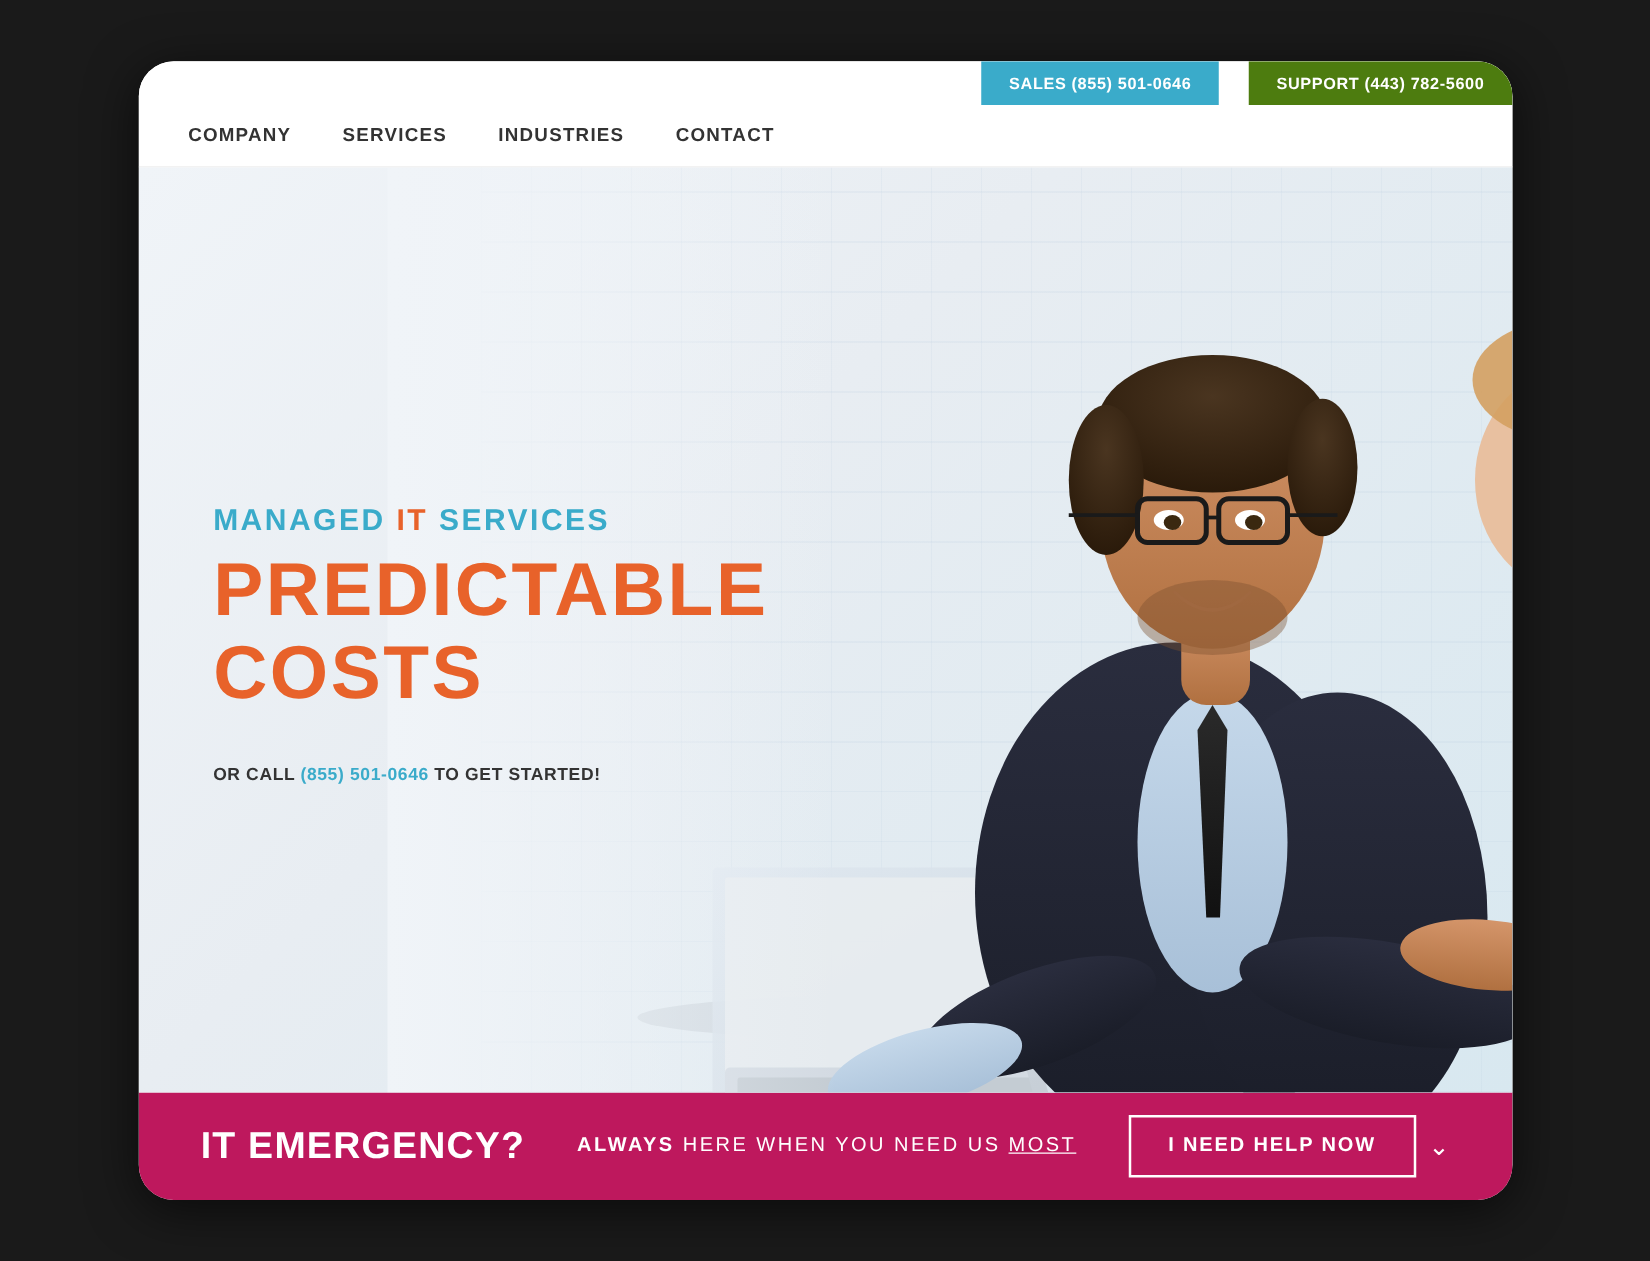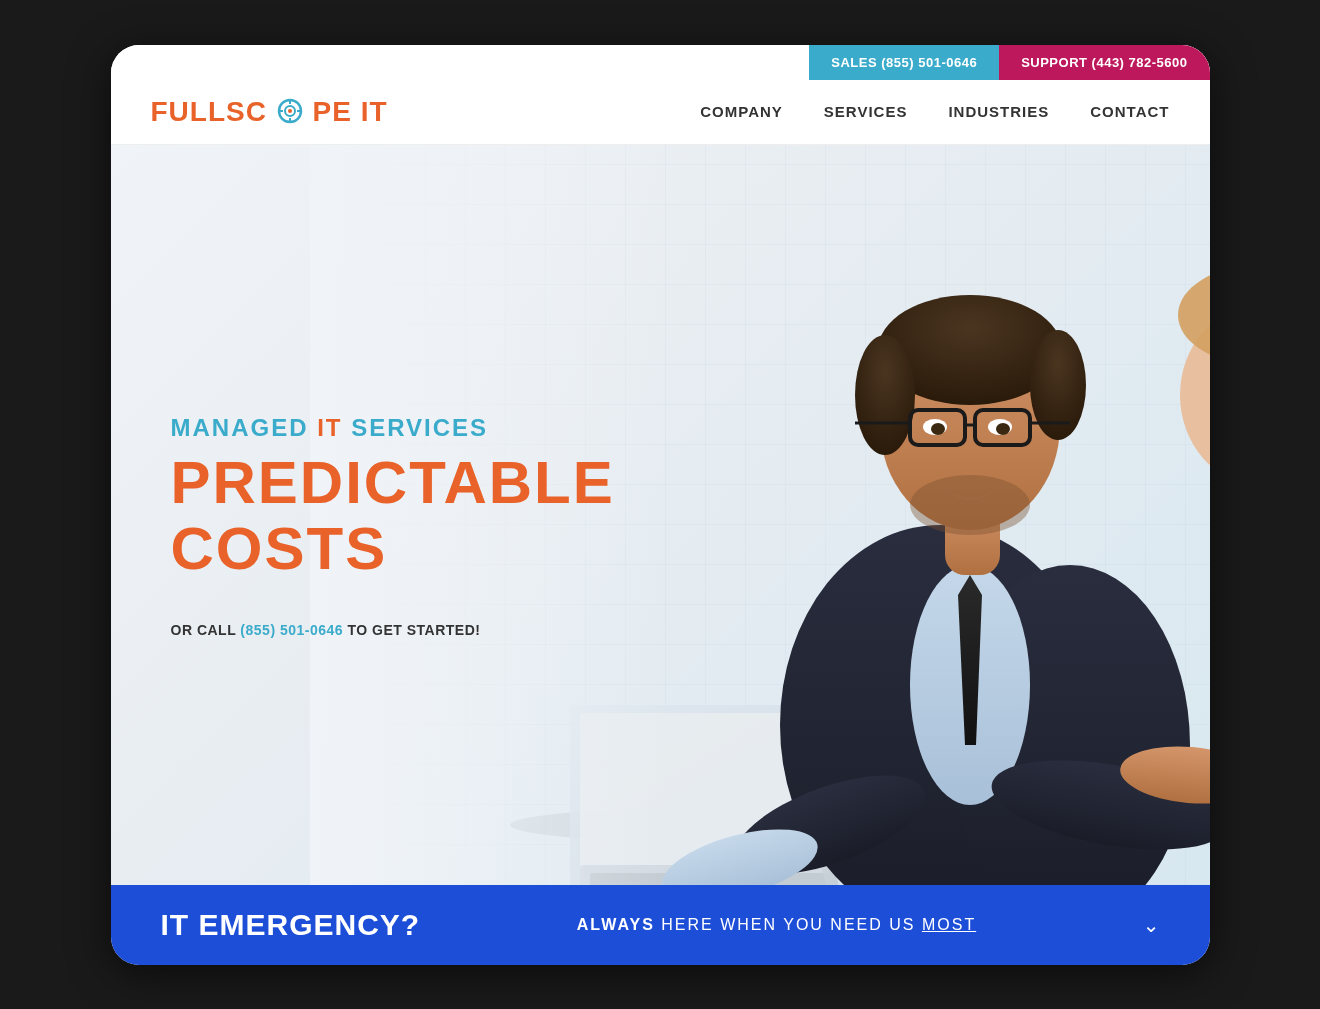--- a/index.html
+++ b/index.html
@@ -27,26 +27,27 @@
     }
     .top-bar-sales {
       background: #3aabca;
       color: white;
       padding: 10px 22px;
       font-size: 13px;
       font-weight: bold;
       letter-spacing: 0.5px;
     }
     .top-bar-support {
-      background: #be185d;
+      background: #4d7c0f;
       color: white;
       padding: 10px 22px;
       font-size: 13px;
       font-weight: bold;
       letter-spacing: 0.5px;
+      margin-left: 24px;
     }
 
     
     .header {
       display: flex;
       align-items: center;
       justify-content: space-between;
       padding: 16px 40px 16px 40px;
       background: white;
       border-bottom: 1px solid #eee;
@@ -164,21 +165,21 @@
       text-transform: uppercase;
       letter-spacing: 0.5px;
     }
     .call-text .phone {
       color: #3aabca;
       font-weight: 700;
     }
 
     
     .emergency-bar {
-      background: #1d4ed8;
+      background: #be185d;
       display: flex;
       align-items: center;
       justify-content: space-between;
       padding: 18px 50px;
       min-height: 80px;
     }
     .emergency-title {
       color: white;
       font-size: 30px;
       font-weight: 900;
@@ -221,35 +222,20 @@
 <body>
 
 <div class="browser-frame">
 
   <div class="top-bar">
     <div class="top-bar-sales">SALES (855) 501-0646</div>
     <div class="top-bar-support">SUPPORT (443) 782-5600</div>
   </div>
 
   <div class="header">
-    <div class="logo">
-      <span class="logo-text">
-        FULLSC
-        <svg class="scope-icon" viewBox="0 0 26 26" xmlns="http://www.w3.org/2000/svg">
-          <circle cx="13" cy="13" r="11" fill="none" stroke="#3aabca" stroke-width="2.5"></circle>
-          <circle cx="13" cy="13" r="5" fill="none" stroke="#3aabca" stroke-width="2"></circle>
-          <circle cx="13" cy="13" r="2" fill="#e8622a"></circle>
-          <line x1="13" y1="2" x2="13" y2="6" stroke="#3aabca" stroke-width="2"></line>
-          <line x1="13" y1="20" x2="13" y2="24" stroke="#3aabca" stroke-width="2"></line>
-          <line x1="2" y1="13" x2="6" y2="13" stroke="#3aabca" stroke-width="2"></line>
-          <line x1="20" y1="13" x2="24" y2="13" stroke="#3aabca" stroke-width="2"></line>
-        </svg>
-        PE IT
-      </span>
-    </div>
     <nav>
       <a href="#">COMPANY</a>
       <a href="#">SERVICES</a>
       <a href="#">INDUSTRIES</a>
       <a href="#">CONTACT</a>
     </nav>
   </div>
 
   <div class="hero">
     <div class="hero-bg-pattern"></div>
@@ -360,17 +346,18 @@
       </div>
     </div>
   </div>
 
   <div class="emergency-bar">
     <div class="emergency-title">IT EMERGENCY?</div>
     <div class="emergency-subtitle">
       <span class="always">ALWAYS</span><span> HERE WHEN YOU NEED US </span><span class="most">MOST</span>
     </div>
     <div style="display:flex;align-items:center;">
+      <button class="btn-help">I NEED HELP NOW</button>
       <span class="emergency-arrow">⌄</span>
     </div>
   </div>
 
 </div>
 
 </body></html>

